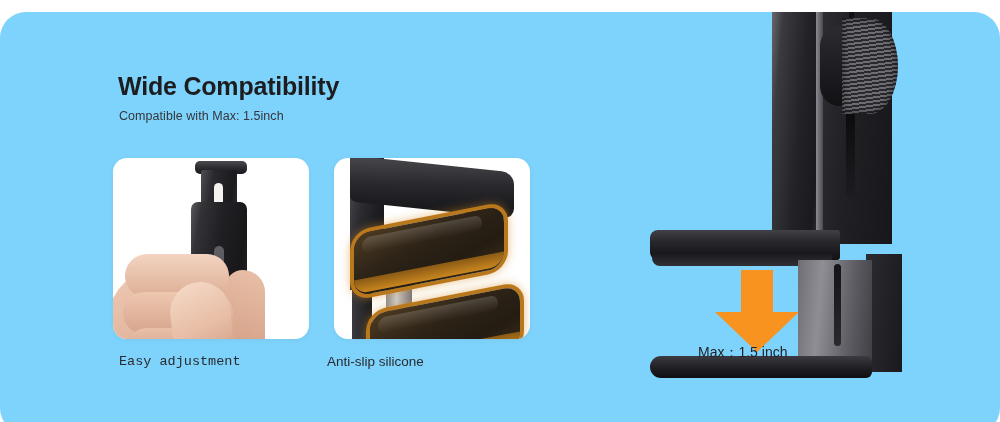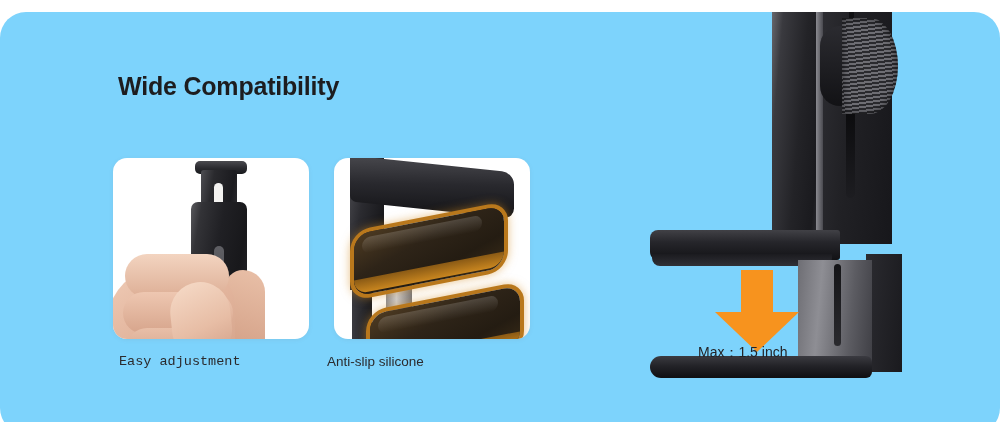--- a/index.html
+++ b/index.html
@@ -121,20 +121,21 @@
      border-left:42px solid transparent;border-right:42px solid transparent;
      border-top:40px solid #f7931e;}
   #maxlabel{position:absolute;left:78px;top:332px;font-size:14px;color:#232326;white-space:nowrap;}
 </style>
 </head>
 <body>
 
 <div id="panel">
 
   <div id="heading">Wide Compatibility</div>
+  <div id="subheading">Compatible with Max: 1.5inch</div>
 
   <div class="card" id="card1">
     <div>
       <div class="c1-cap"></div>
       <div class="c1-inner"></div>
       <div class="c1-slot-top"></div>
       <div class="c1-outer"></div>
       <div class="c1-slot-bot"></div>
       <div class="c1-thumbhole"></div>
       <div class="c1-rside"></div>

